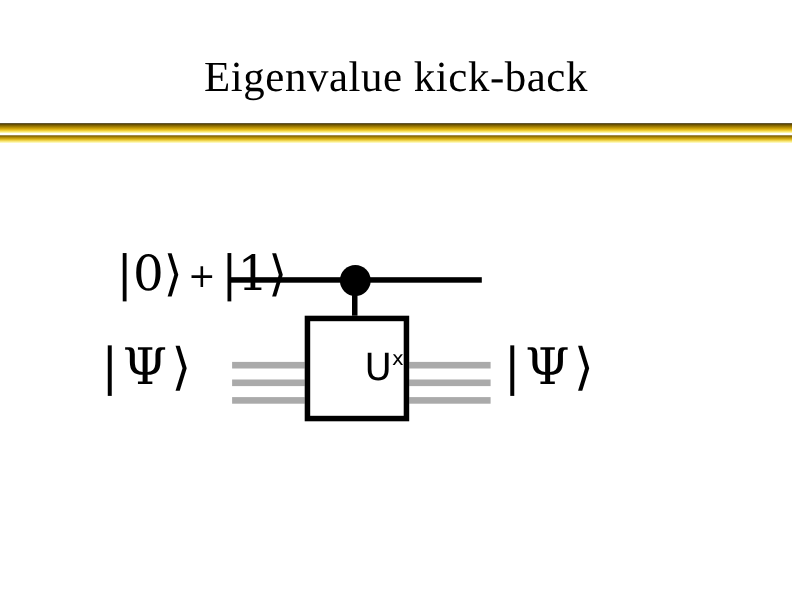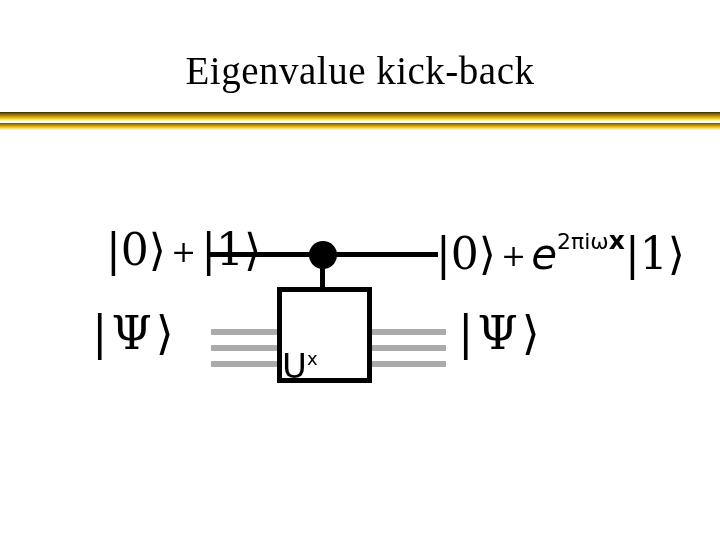--- a/index.html
+++ b/index.html
@@ -191,26 +191,25 @@
     border: 5px solid #000000;
     background: #ffffff;
     box-sizing: border-box;
   }
   #gate-label {
     position: absolute;
     left: 0;
     top: 50%;
     width: 100%;
     transform: translateY(-52%);
-    text-align: left;
+    text-align: right;
     font-family: "DejaVu Sans", sans-serif;
     font-size: 34px;
     color: #000000;
     white-space: nowrap;
-    margin-top: 32px;
   }
   #gate-label .sup {
     font-size: 18px;
     vertical-align: 13px;
   }
 
   
   .bus {
     position: absolute;
     background: #aaaaaa;
@@ -234,23 +233,20 @@
     <div class="band-gap"></div>
     <div class="band-bottom"></div>
   </div>
 
   <div id="circuit">
 
     <div class="math" id="state-in">
       <span class="ket-bar">|</span><span>0</span><span class="ang">⟩</span><span class="plus">+</span><span class="ket-bar">|</span><span>1</span><span class="ang">⟩</span>
     </div>
 
-    <div class="math" id="state-out">
-      <span class="ket-bar">|</span><span>0</span><span class="ang">⟩</span><span class="plus">+</span><span class="e-base">e</span><span class="expo"><span>2πiω</span><span class="xbold">x</span></span><span class="ket-bar">|</span><span>1</span><span class="ang">⟩</span>
-    </div>
 
     <div class="wire-top" id="wire-top-left"></div>
     <div class="wire-top" id="wire-top-right"></div>
 
     <div id="control-dot"></div>
     <div id="control-link"></div>
 
     <div class="bus bus-left bus-r1"></div>
     <div class="bus bus-left bus-r2"></div>
     <div class="bus bus-left bus-r3"></div>

